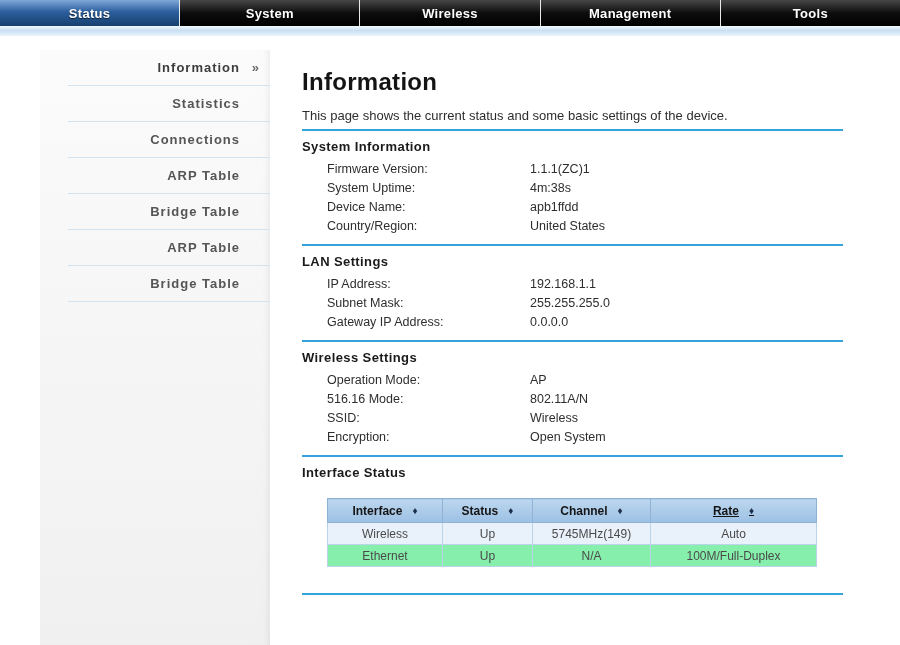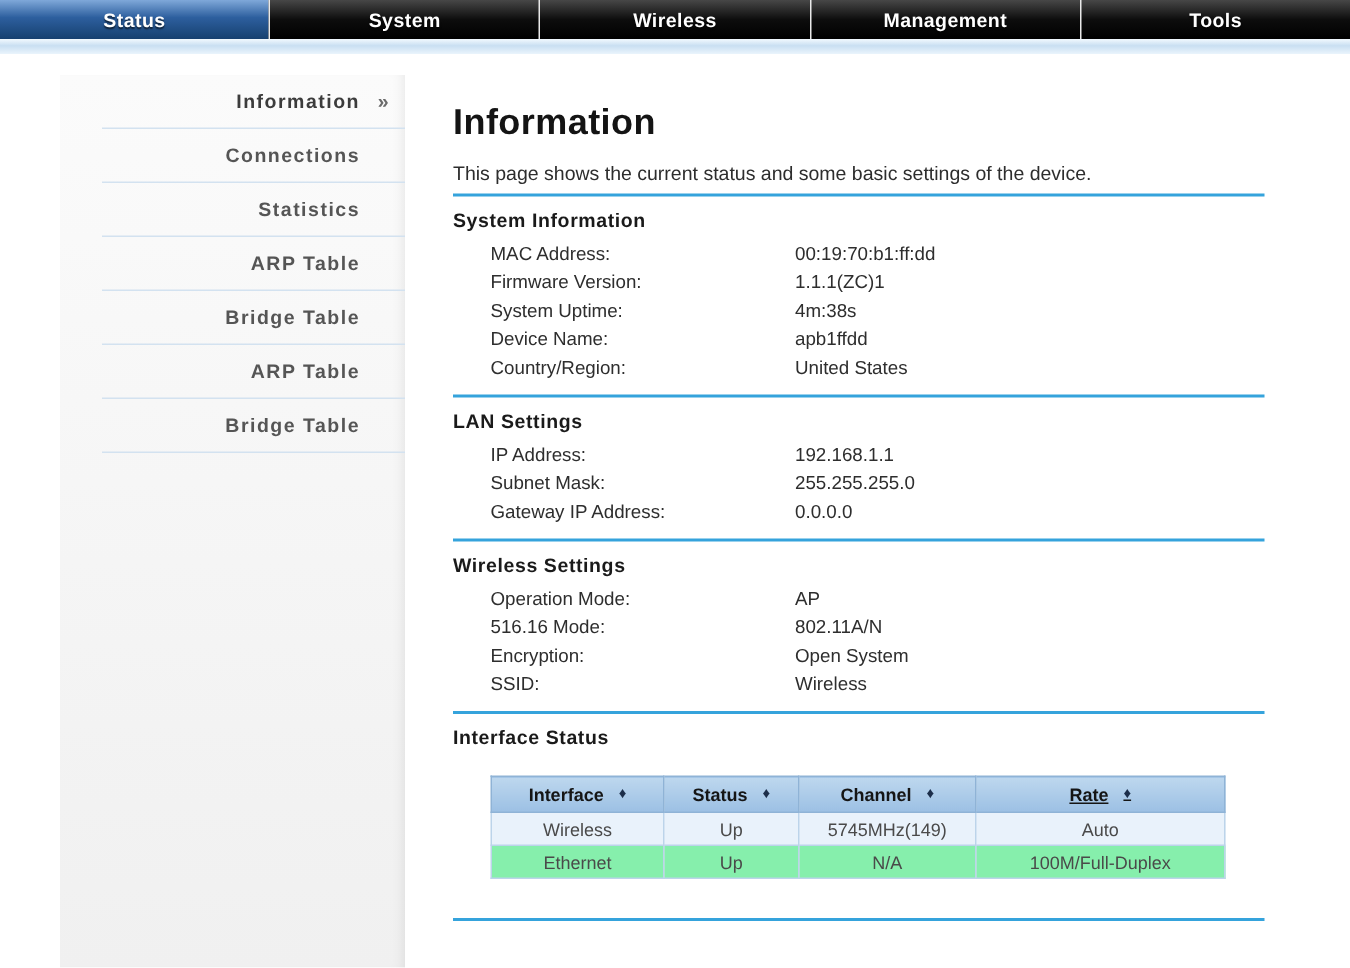--- a/index.html
+++ b/index.html
@@ -138,24 +138,24 @@
 <div class="gap"></div>
 
 <div class="page">
 
   <div class="sidebar">
     <div class="side-item active">
       <span>Information</span>
       <span class="marker">»</span>
     </div>
     <div class="side-item">
+      <span>Statistics</span>
+    </div>
+    <div class="side-item">
       <span>Connections</span>
-    </div>
-    <div class="side-item">
-      <span>Statistics</span>
     </div>
     <div class="side-item">
       <span>ARP Table</span>
     </div>
     <div class="side-item">
       <span>Bridge Table</span>
     </div>
     <div class="side-item">
       <span>ARP Table</span>
     </div>
@@ -165,23 +165,20 @@
   </div>
 
   <div class="content">
     <h1 class="page-title">Information</h1>
     <p class="desc">This page shows the current status and some basic settings of the device.</p>
     <div class="rule"></div>
 
     <h2 class="section-heading">System Information</h2>
     <div class="fields">
       <div class="field-row">
-        <span class="flabel">MAC Address:</span><span class="fvalue">00:19:70:b1:ff:dd</span>
-      </div>
-      <div class="field-row">
         <span class="flabel">Firmware Version:</span><span class="fvalue">1.1.1(ZC)1</span>
       </div>
       <div class="field-row">
         <span class="flabel">System Uptime:</span><span class="fvalue">4m:38s</span>
       </div>
       <div class="field-row">
         <span class="flabel">Device Name:</span><span class="fvalue">apb1ffdd</span>
       </div>
       <div class="field-row">
         <span class="flabel">Country/Region:</span><span class="fvalue">United States</span>
@@ -205,24 +202,24 @@
 
     <h2 class="section-heading">Wireless Settings</h2>
     <div class="fields">
       <div class="field-row">
         <span class="flabel">Operation Mode:</span><span class="fvalue">AP</span>
       </div>
       <div class="field-row">
         <span class="flabel">516.16 Mode:</span><span class="fvalue">802.11A/N</span>
       </div>
       <div class="field-row">
+        <span class="flabel">SSID:</span><span class="fvalue">Wireless</span>
+      </div>
+      <div class="field-row">
         <span class="flabel">Encryption:</span><span class="fvalue">Open System</span>
-      </div>
-      <div class="field-row">
-        <span class="flabel">SSID:</span><span class="fvalue">Wireless</span>
       </div>
     </div>
     <div class="rule"></div>
 
     <h2 class="section-heading">Interface Status</h2>
     <table class="iface-table">
       <thead>
         <tr>
           <th class="col-interface">
             <span class="th-inner">

